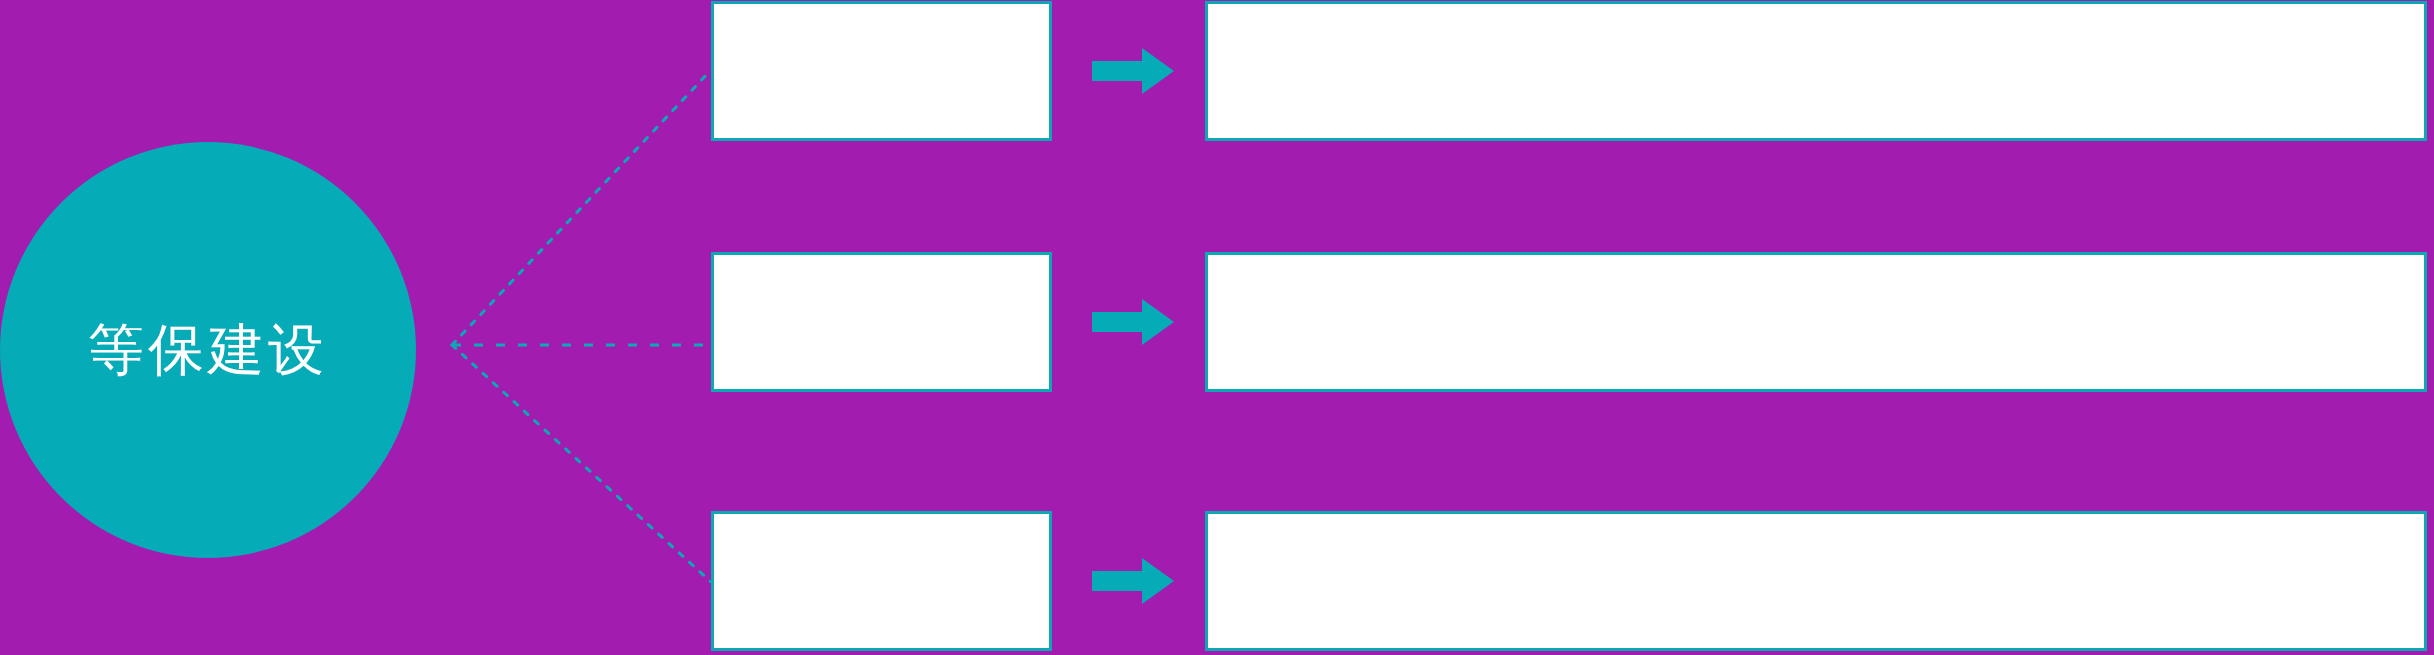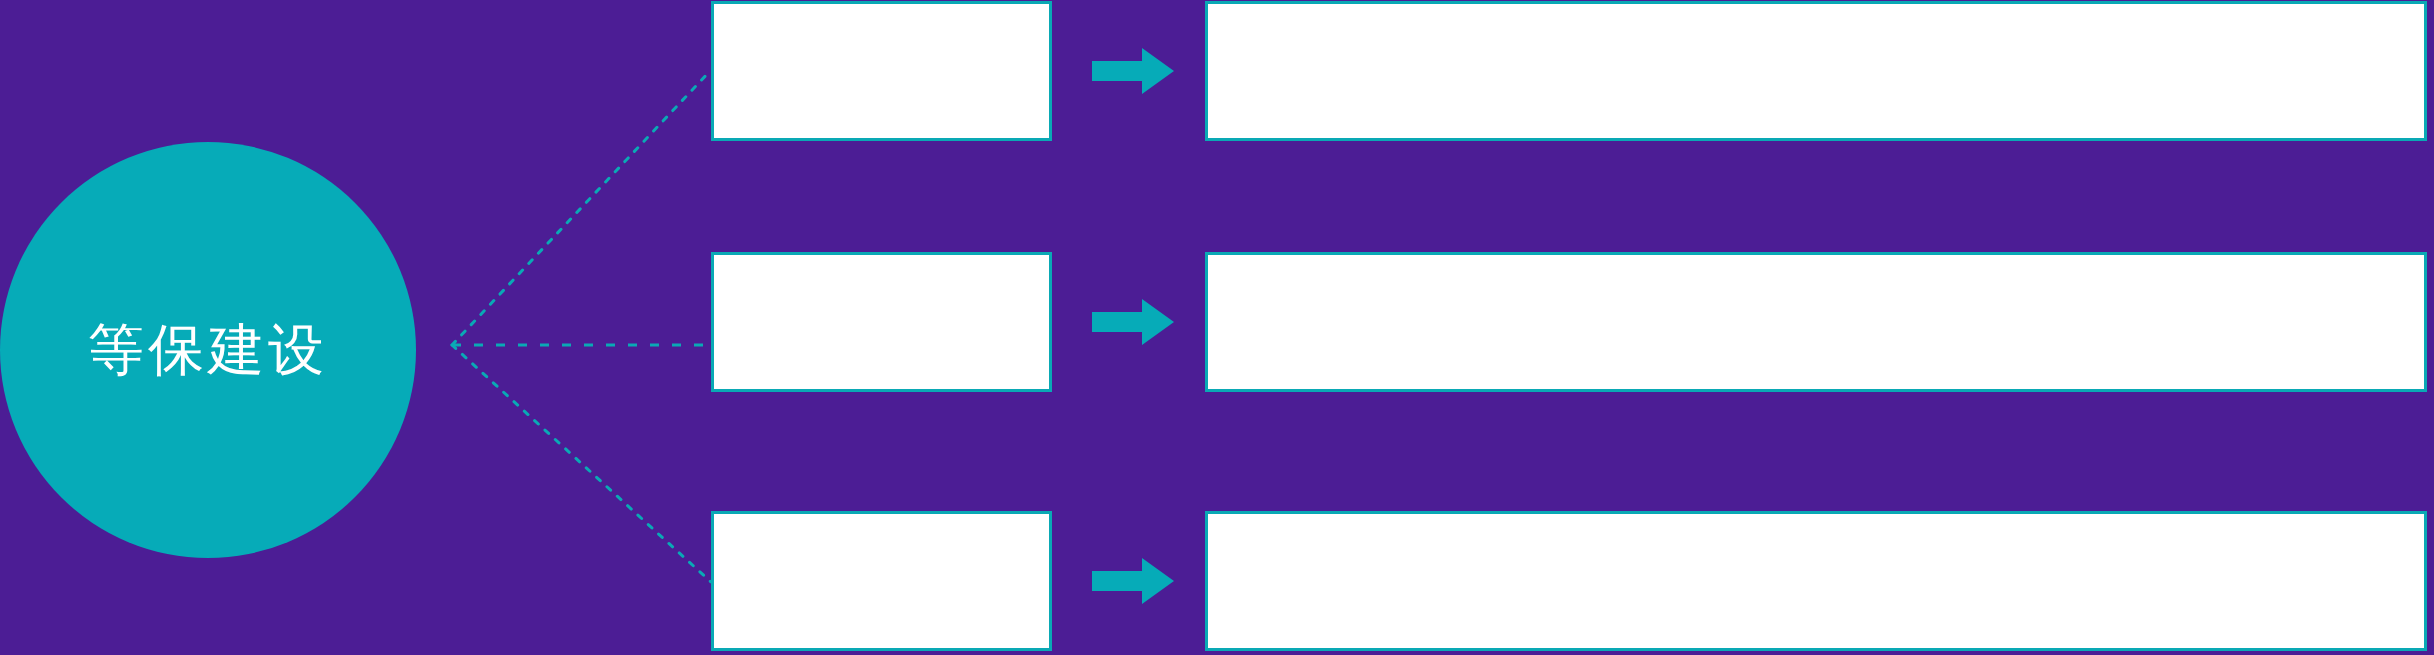--- a/index.html
+++ b/index.html
@@ -8,21 +8,21 @@
     padding: 0;
     background: #ffffff;
   }
   body {
     font-family: "Liberation Sans", "DejaVu Sans", sans-serif;
   }
   #canvas {
     position: relative;
     width: 2434px;
     height: 655px;
-    background: #4c1d95;
+    background: #a21caf;
     overflow: hidden;
   }
 
   
   #connector-layer {
     position: absolute;
     left: 0;
     top: 0;
     width: 2434px;
     height: 655px;

